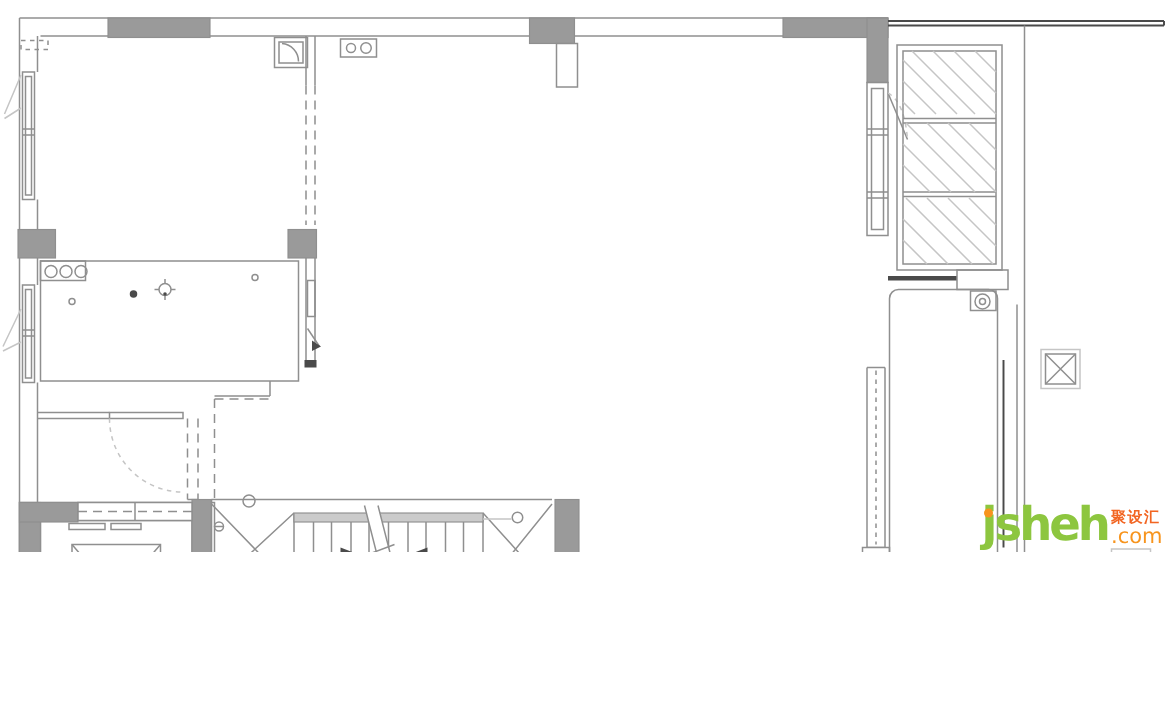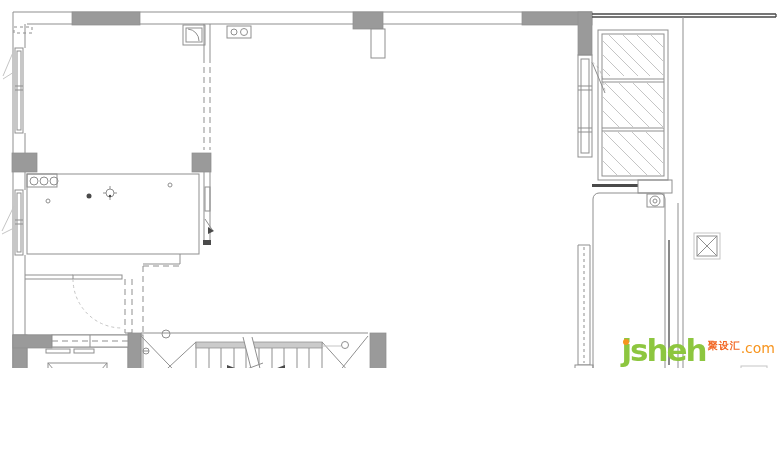--- a/index.html
+++ b/index.html
@@ -14,21 +14,21 @@
   .wall{fill:var(--wall-fill,#9a9a9a);stroke:var(--line,#8f8f8f);stroke-width:.75}
   .fillw{fill:#fff}
   .landing{fill:var(--landing-fill,#ccc);stroke:var(--line,#8f8f8f);stroke-width:.75}
   .dot{fill:var(--line-dark,#4a4a4a);stroke:none}
   .arrow{fill:var(--line-dark,#333);stroke:none}
   .watermark{position:absolute;right:5px;bottom:3px;display:flex;align-items:flex-start}
   .wm-brand{position:relative;color:var(--wm-brand,#8dc63f);font-size:31px;font-weight:bold;
             letter-spacing:-2px;line-height:.9}
   .wm-jdot{position:absolute;left:2px;top:2px;width:6px;height:6px;border-radius:50%;
            background:var(--wm-jdot,#f7941d)}
-  .wm-col{display:flex;flex-direction:row;align-items:flex-start;margin-left:2px;margin-top:4px}
+  .wm-col{display:flex;flex-direction:column;align-items:flex-start;margin-left:2px;margin-top:4px}
   .wm-cjk{color:var(--wm-cjk,#f26522);font-size:10px;font-weight:bold;letter-spacing:1px;line-height:1.05}
   .wm-tld{color:var(--wm-tld,#f7941d);font-size:14px;font-weight:normal;line-height:1}
 </style>
 </head>
 <body>
 
 <div class="stage">
 <svg width="780" height="471" viewBox="0 0 780 471">
 
   <g>

